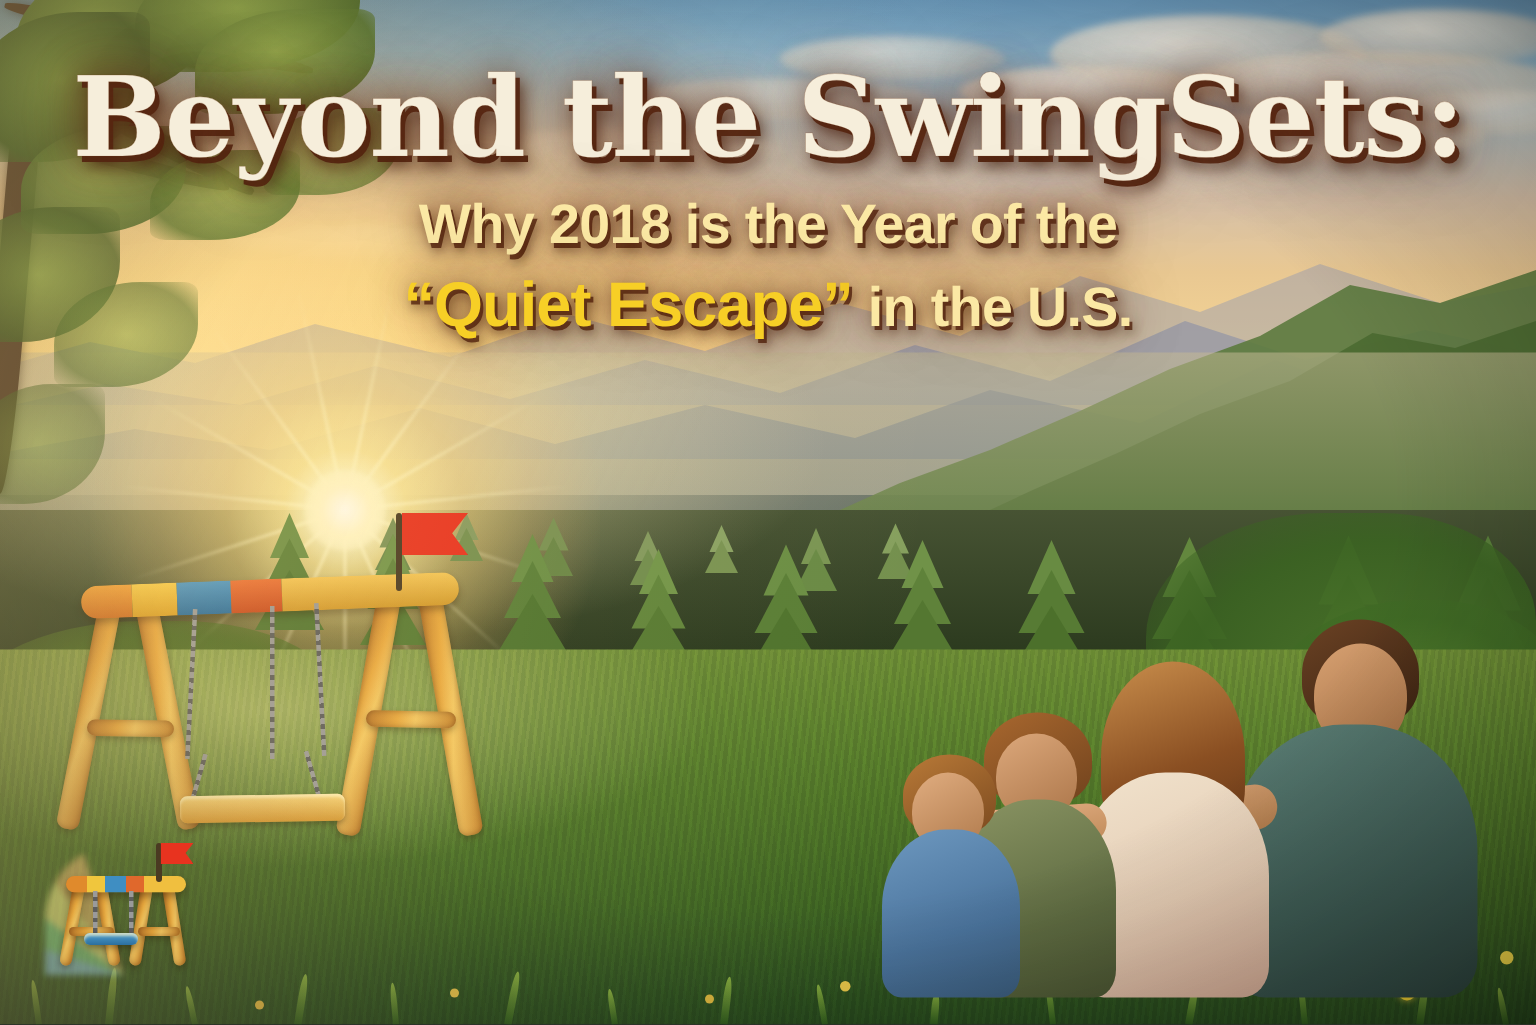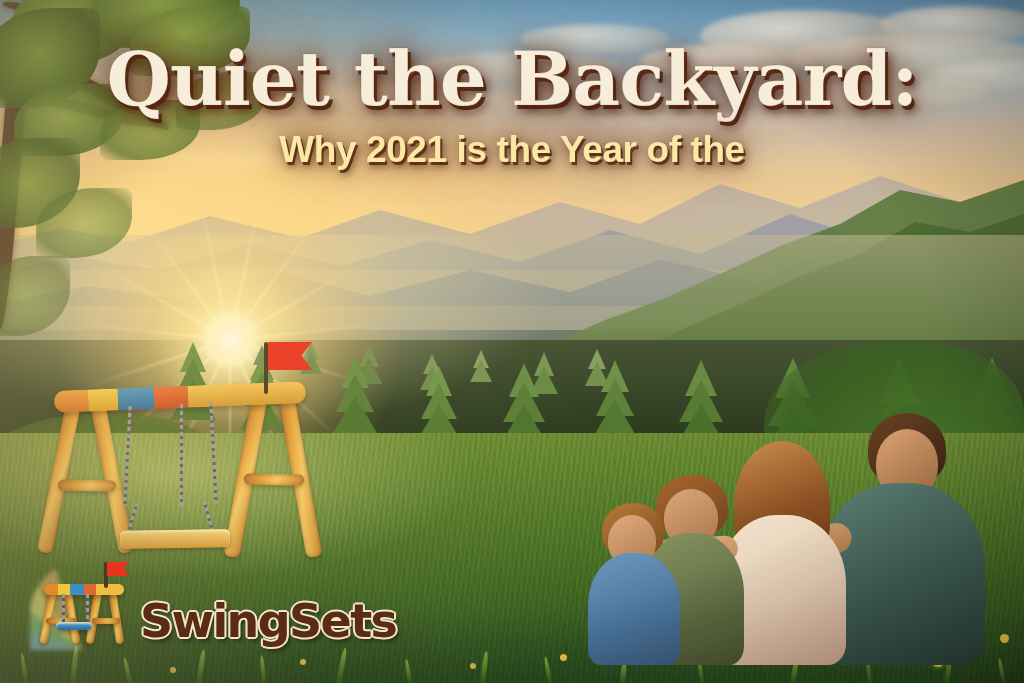--- a/index.html
+++ b/index.html
@@ -503,22 +503,23 @@
       <div class="hair" style="left:14px;top:6px;width:62px;height:54px;background:linear-gradient(150deg,#b97a38,#7c4a1f);"></div>
       <div class="head" style="left:20px;top:18px;width:48px;height:52px;background:linear-gradient(150deg,#e0ad80,#b07a4c);"></div>
       <div class="torso" style="left:0px;width:92px;height:112px;background:linear-gradient(160deg,#6d98bf,#4a739c 60%,#3a5c7d 100%);"></div>
     </div>
   </div>
 
   <div class="grade"></div>
   <div class="grade2"></div>
 
   <div class="textwrap">
-    <div class="headline">Quiet the Backyard:</div>
-    <div class="sub1">Why 2021 is the Year of the</div>
+    <div class="headline">Beyond the SwingSets:</div>
+    <div class="sub1">Why 2018 is the Year of the</div>
+    <div class="sub2"><span class="hl">“Quiet Escape”</span><span> in the U.S.</span></div>
   </div>
 
   <div class="logo">
     <div class="logo-mark">
       <div class="rainbow"></div>
       <div class="post" style="left:16px;top:30px;width:8px;height:54px;transform:rotate(10deg);"></div>
       <div class="post" style="left:40px;top:30px;width:8px;height:54px;transform:rotate(-10deg);"></div>
       <div class="post" style="left:62px;top:28px;width:8px;height:56px;transform:rotate(9deg);"></div>
       <div class="post" style="left:84px;top:28px;width:8px;height:56px;transform:rotate(-9deg);"></div>
       <div class="post" style="left:18px;top:58px;width:30px;height:6px;"></div>
@@ -530,17 +531,16 @@
         <span style="flex:0 0 12px;background:#e0682c;"></span>
         <span style="flex:1 1 auto;background:#f0bf3f;"></span>
       </div>
       <div class="flagpole" style="left:76px;top:2px;height:26px;"></div>
       <div class="flag" style="left:79px;top:2px;width:22px;height:14px;"></div>
       <div class="chain" style="left:34px;top:34px;height:30px;"></div>
       <div class="chain" style="left:58px;top:34px;height:30px;"></div>
       <div class="seat" style="left:28px;top:62px;width:36px;height:8px;background:linear-gradient(to bottom,#4f9fd0,#2c6f9e);"></div>
     </div>
     <div class="logo-text">
-      <div class="logo-top">SwingSets</div>
     </div>
   </div>
 
 </div>
 
 </body></html>

